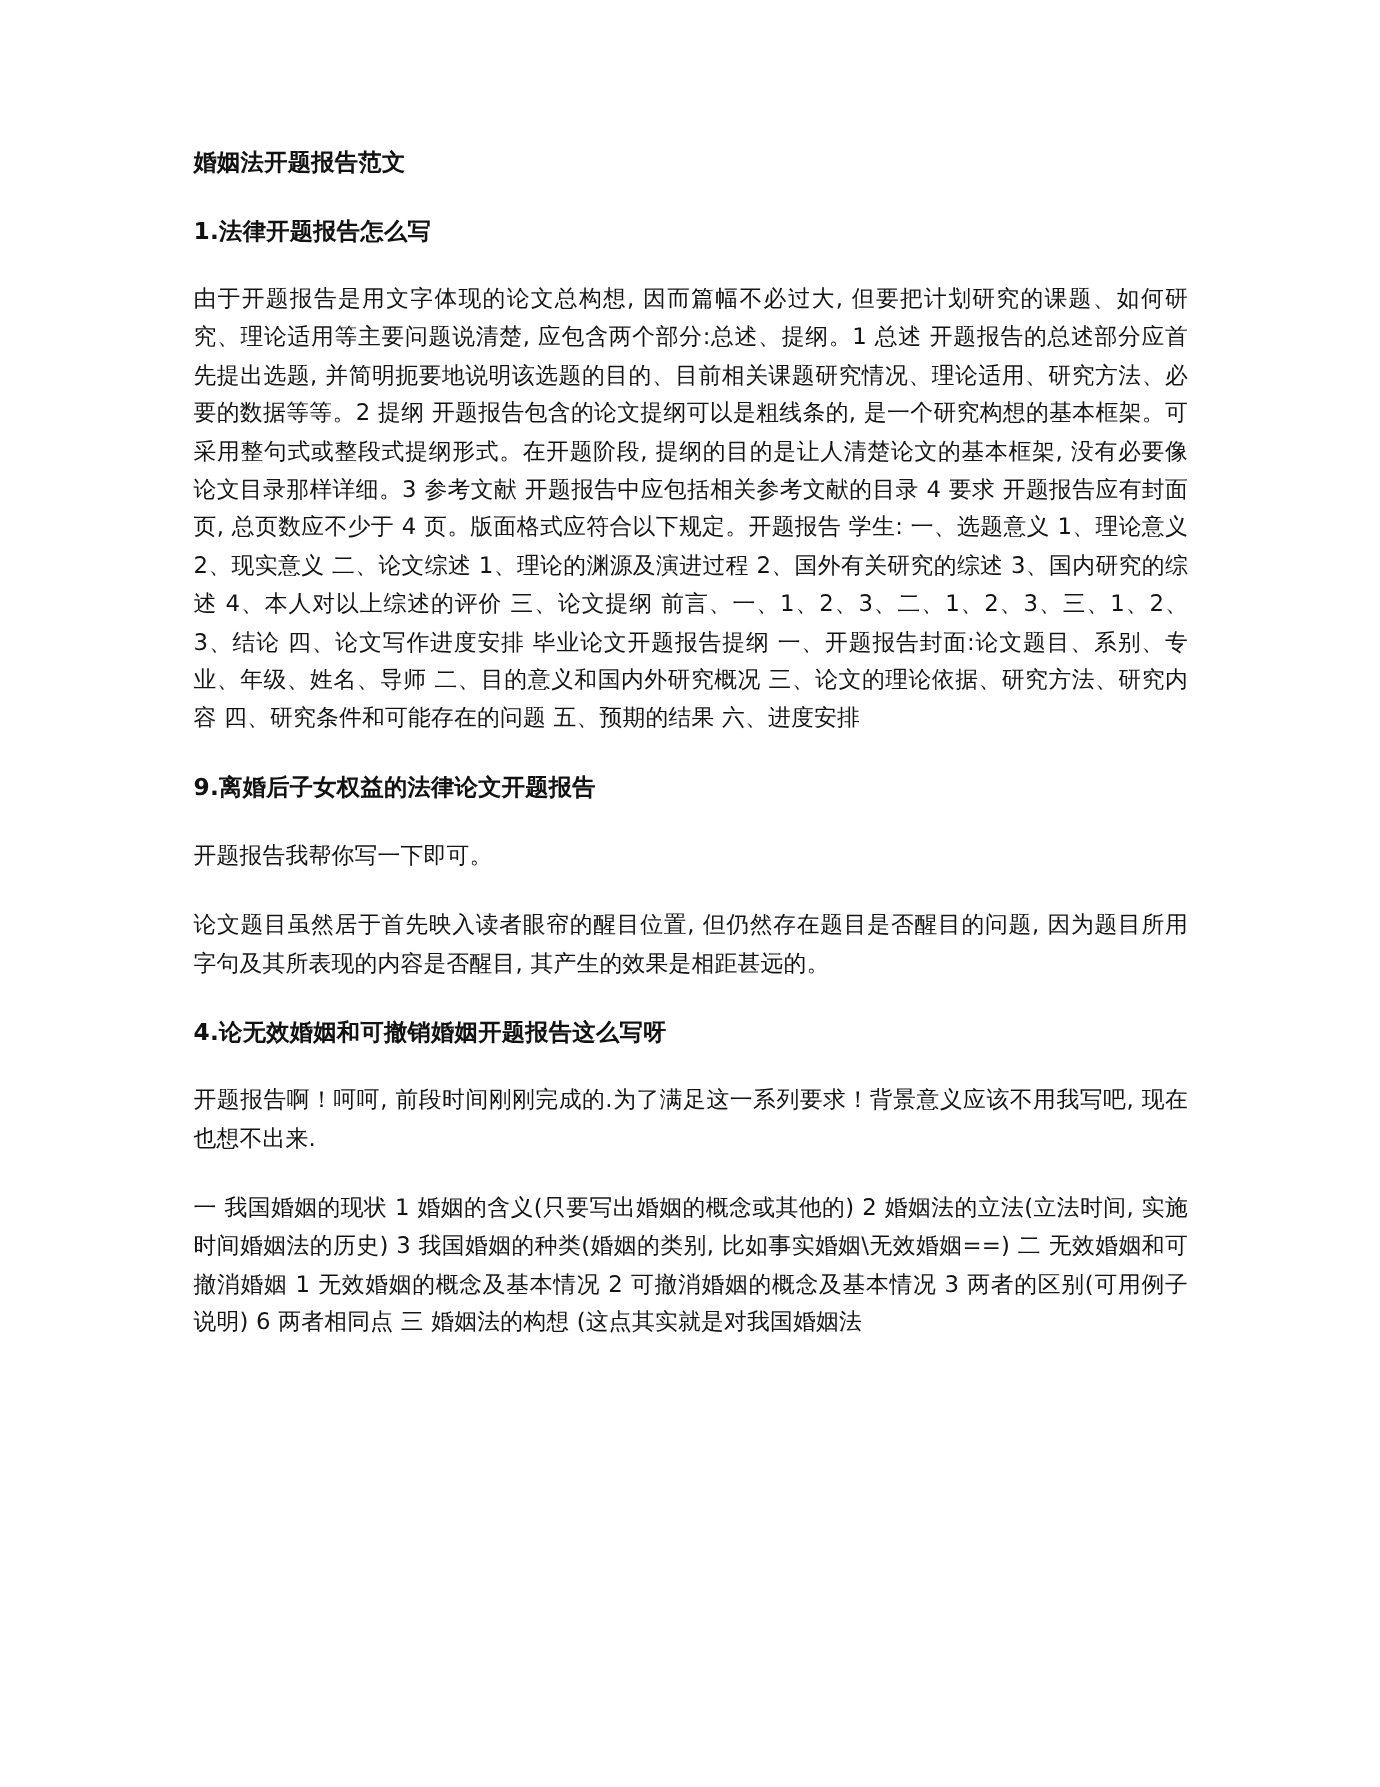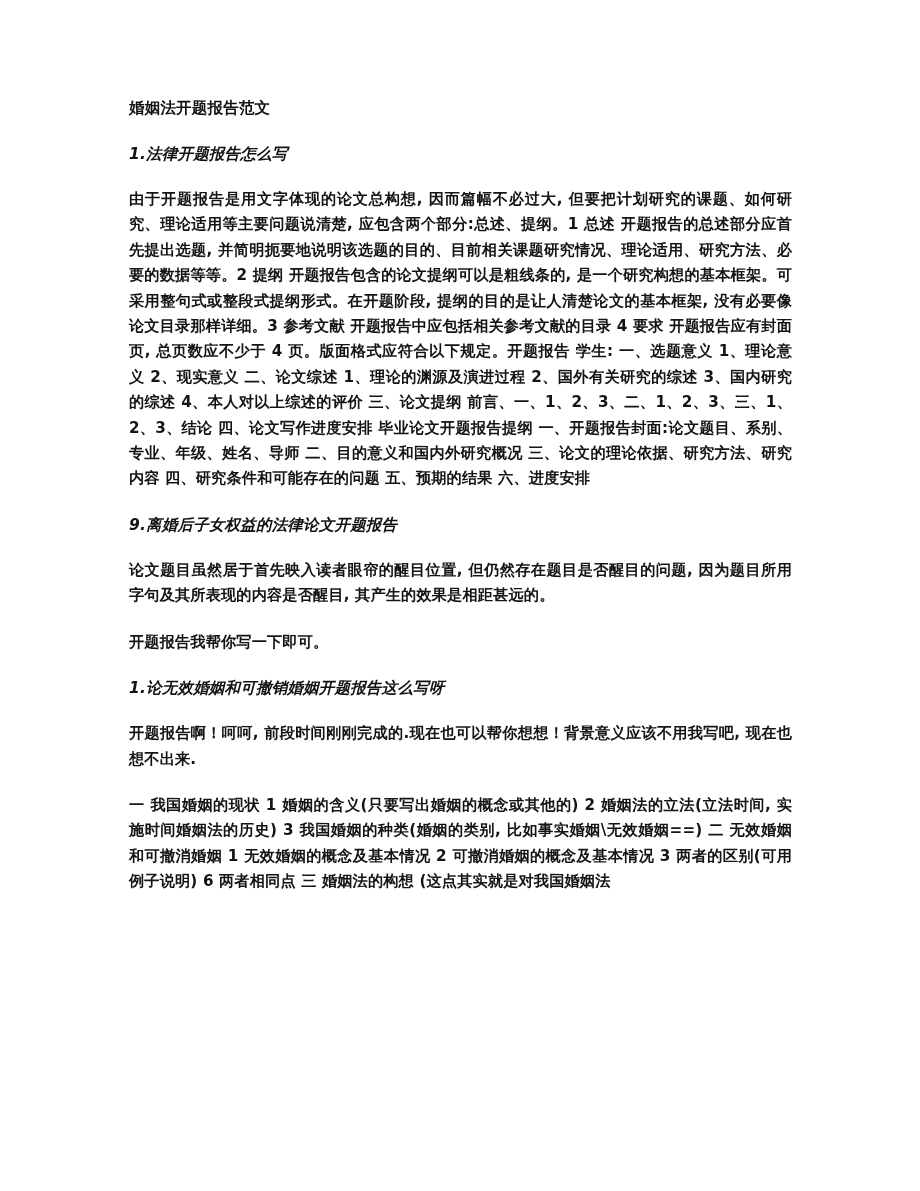--- a/index.html
+++ b/index.html
@@ -36,25 +36,24 @@
     margin: 0 0 21px 0;
     color: #121212;
   }
   .section-heading {
     font-size: 15.5px;
     font-weight: 700;
     line-height: 25px;
     letter-spacing: 0.2px;
     margin: 0 0 20px 0;
     color: #121212;
-    font-style: italic;
   }
   .para {
     font-size: 15.2px;
-    font-weight: 700;
+    font-weight: 400;
     line-height: 25.4px;
     letter-spacing: 0.15px;
     margin: 0 0 21px 0;
     text-align: justify;
     text-justify: inter-ideograph;
     color: #141414;
     word-break: break-all;
   }
   .para.last {
     margin-bottom: 0;
@@ -70,25 +69,25 @@
   <div class="doc-body">
 
     <h1 class="doc-title">婚姻法开题报告范文</h1>
 
     <h2 class="section-heading">1.法律开题报告怎么写</h2>
 
     <p class="para">由于开题报告是用文字体现的论文总构想, 因而篇幅不必过大, 但要把计划研究的课题、如何研究、理论适用等主要问题说清楚, 应包含两个部分:总述、提纲。1 总述 开题报告的总述部分应首先提出选题, 并简明扼要地说明该选题的目的、目前相关课题研究情况、理论适用、研究方法、必要的数据等等。2 提纲 开题报告包含的论文提纲可以是粗线条的, 是一个研究构想的基本框架。可采用整句式或整段式提纲形式。在开题阶段, 提纲的目的是让人清楚论文的基本框架, 没有必要像论文目录那样详细。3 参考文献 开题报告中应包括相关参考文献的目录 4 要求 开题报告应有封面页, 总页数应不少于 4 页。版面格式应符合以下规定。开题报告 学生: 一、选题意义 1、理论意义 2、现实意义 二、论文综述 1、理论的渊源及演进过程 2、国外有关研究的综述 3、国内研究的综述 4、本人对以上综述的评价 三、论文提纲 前言、一、1、2、3、二、1、2、3、三、1、2、3、结论 四、论文写作进度安排 毕业论文开题报告提纲 一、开题报告封面:论文题目、系别、专业、年级、姓名、导师 二、目的意义和国内外研究概况 三、论文的理论依据、研究方法、研究内容 四、研究条件和可能存在的问题 五、预期的结果 六、进度安排</p>
 
     <h2 class="section-heading">9.离婚后子女权益的法律论文开题报告</h2>
 
+    <p class="para short">开题报告我帮你写一下即可。</p>
+
     <p class="para">论文题目虽然居于首先映入读者眼帘的醒目位置, 但仍然存在题目是否醒目的问题, 因为题目所用字句及其所表现的内容是否醒目, 其产生的效果是相距甚远的。</p>
 
-    <p class="para short">开题报告我帮你写一下即可。</p>
 
+    <h2 class="section-heading">4.论无效婚姻和可撤销婚姻开题报告这么写呀</h2>
 
-    <h2 class="section-heading">1.论无效婚姻和可撤销婚姻开题报告这么写呀</h2>
-
-    <p class="para">开题报告啊！呵呵, 前段时间刚刚完成的.现在也可以帮你想想！背景意义应该不用我写吧, 现在也想不出来.</p>
+    <p class="para">开题报告啊！呵呵, 前段时间刚刚完成的.为了满足这一系列要求！背景意义应该不用我写吧, 现在也想不出来.</p>
 
     <p class="para last">一 我国婚姻的现状 1 婚姻的含义(只要写出婚姻的概念或其他的) 2 婚姻法的立法(立法时间, 实施时间婚姻法的历史) 3 我国婚姻的种类(婚姻的类别, 比如事实婚姻\无效婚姻==) 二 无效婚姻和可撤消婚姻 1 无效婚姻的概念及基本情况 2 可撤消婚姻的概念及基本情况 3 两者的区别(可用例子说明) 6 两者相同点 三 婚姻法的构想 (这点其实就是对我国婚姻法</p>
 
   </div>
 </div>
 
 </body></html>

